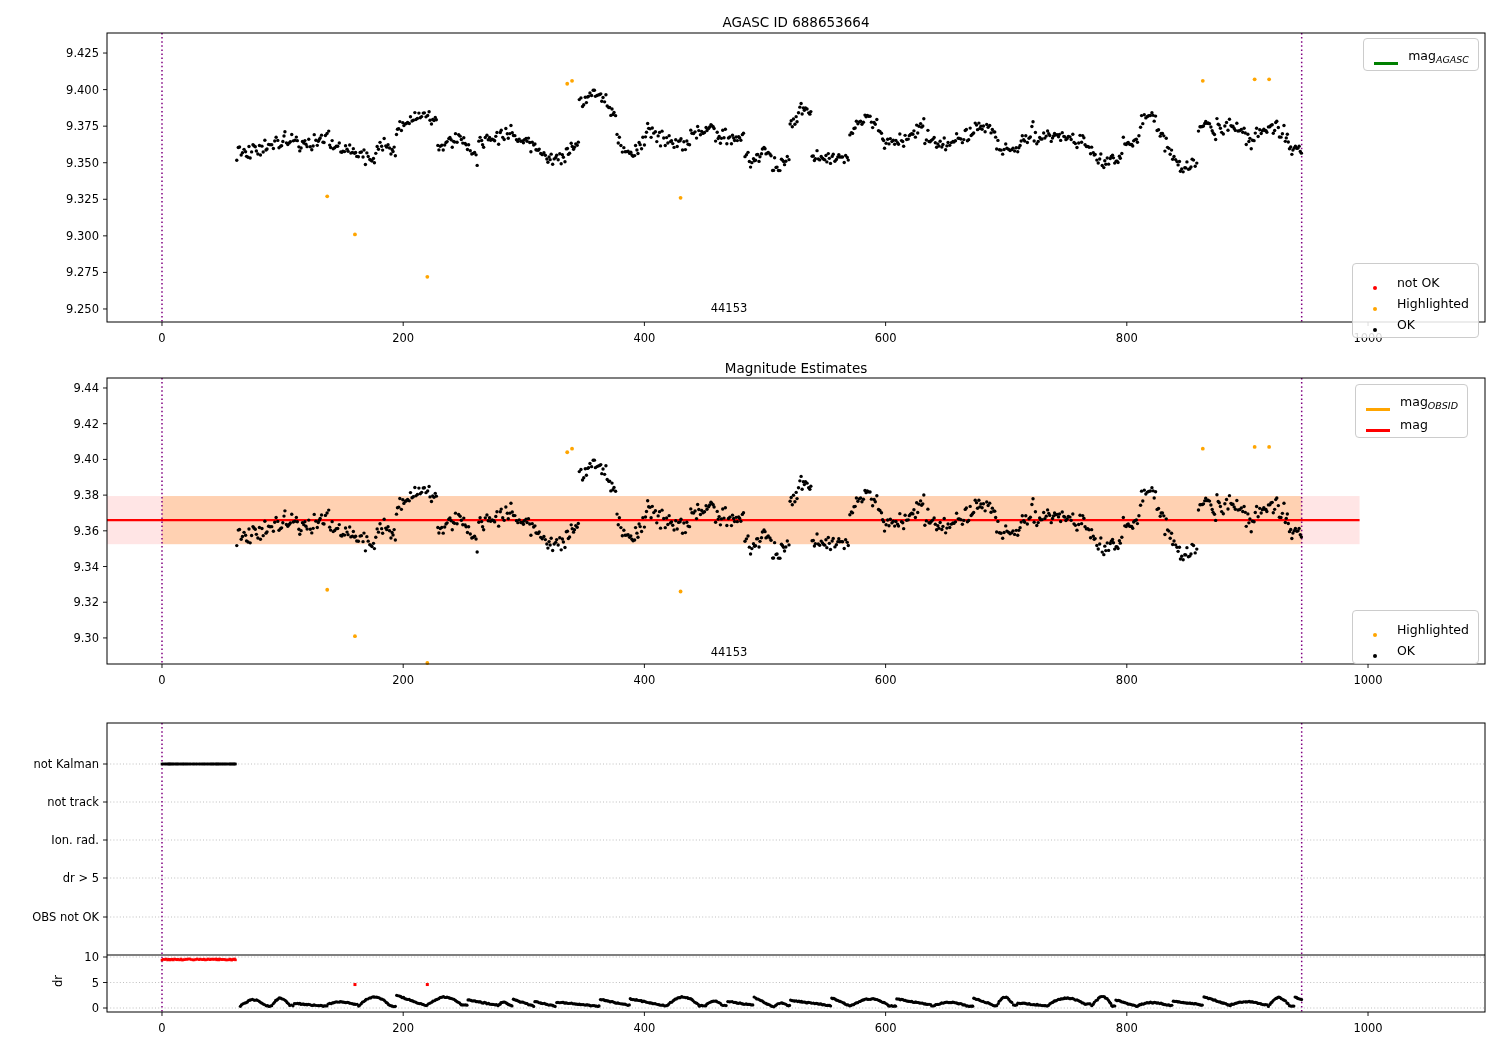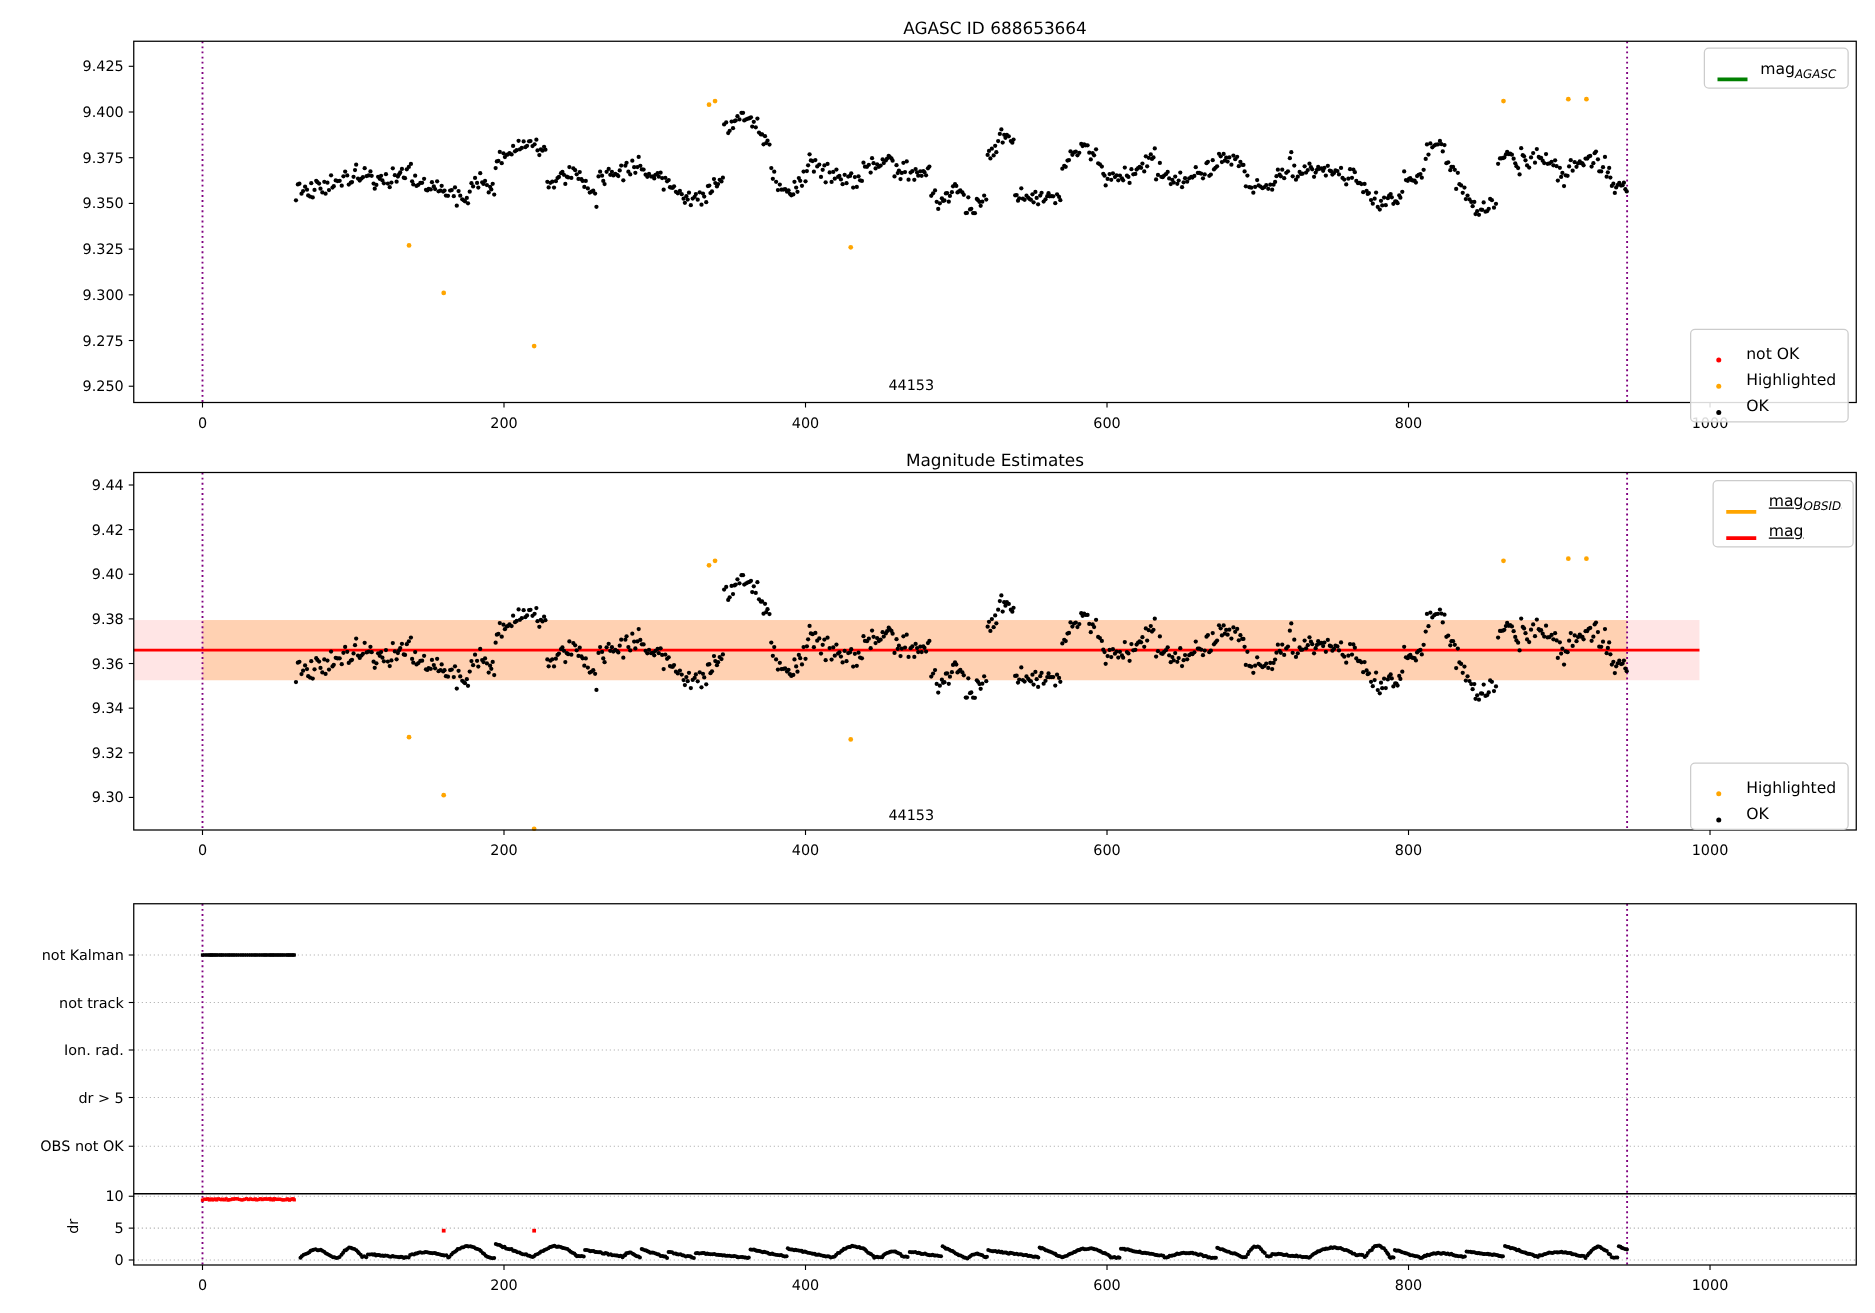--- a/index.html
+++ b/index.html
@@ -2796,21 +2796,21 @@
         </span>
         <span>Highlighted</span>
       </div>
       <div class="row">
         <span class="marker">
           <span class="dot-marker" style="background: rgb(0, 0, 0);"></span>
         </span>
         <span>OK</span>
       </div>
     </div>
-  <div class="legend" id="leg-p2-upper" style="top:384px;right:17px;text-decoration:underline;">
+  <div class="legend" id="leg-p2-upper" style="top:384px;right:32px;">
       <div class="row">
         <span class="marker">
           <span class="line-marker" style="background: rgb(255, 165, 0);"></span>
         </span>
         <span>mag<span class="sub">OBSID</span></span>
       </div>
       <div class="row">
         <span class="marker">
           <span class="line-marker" style="background: rgb(255, 0, 0);"></span>
         </span>

